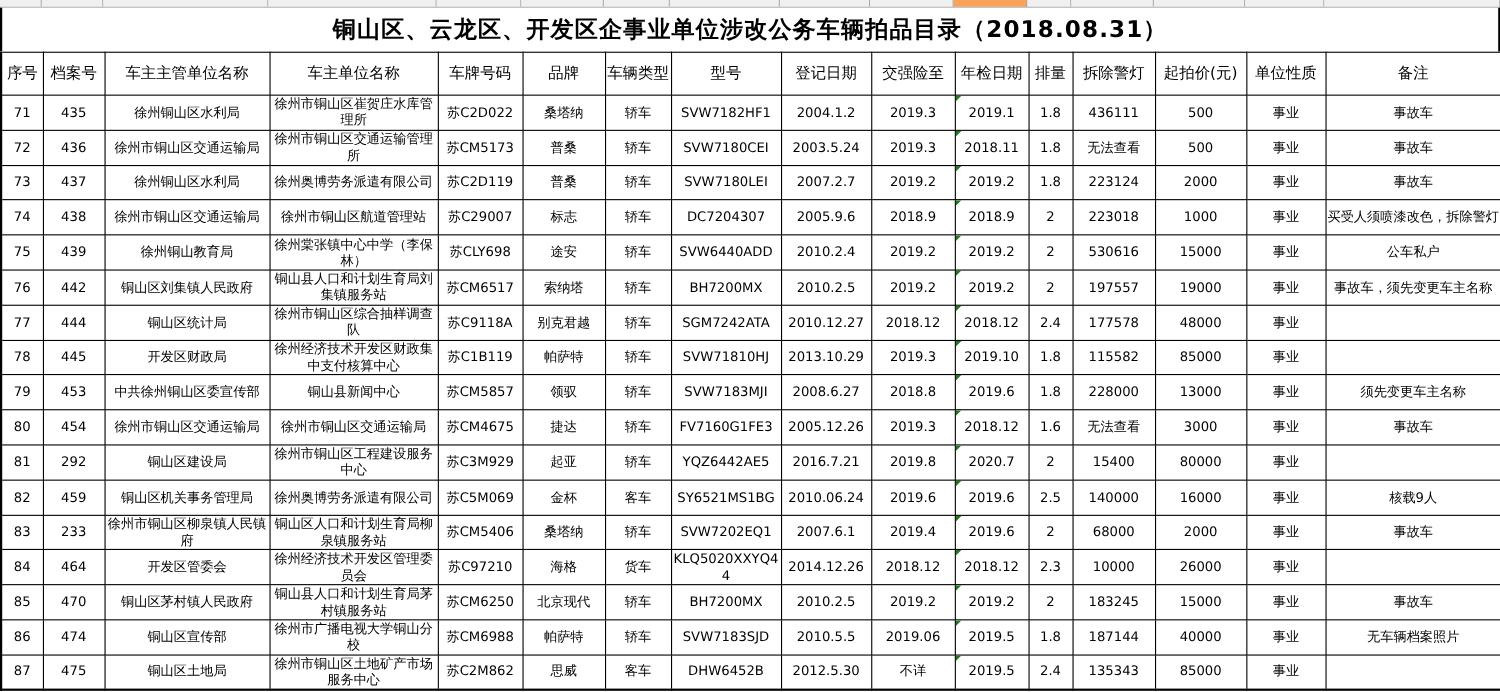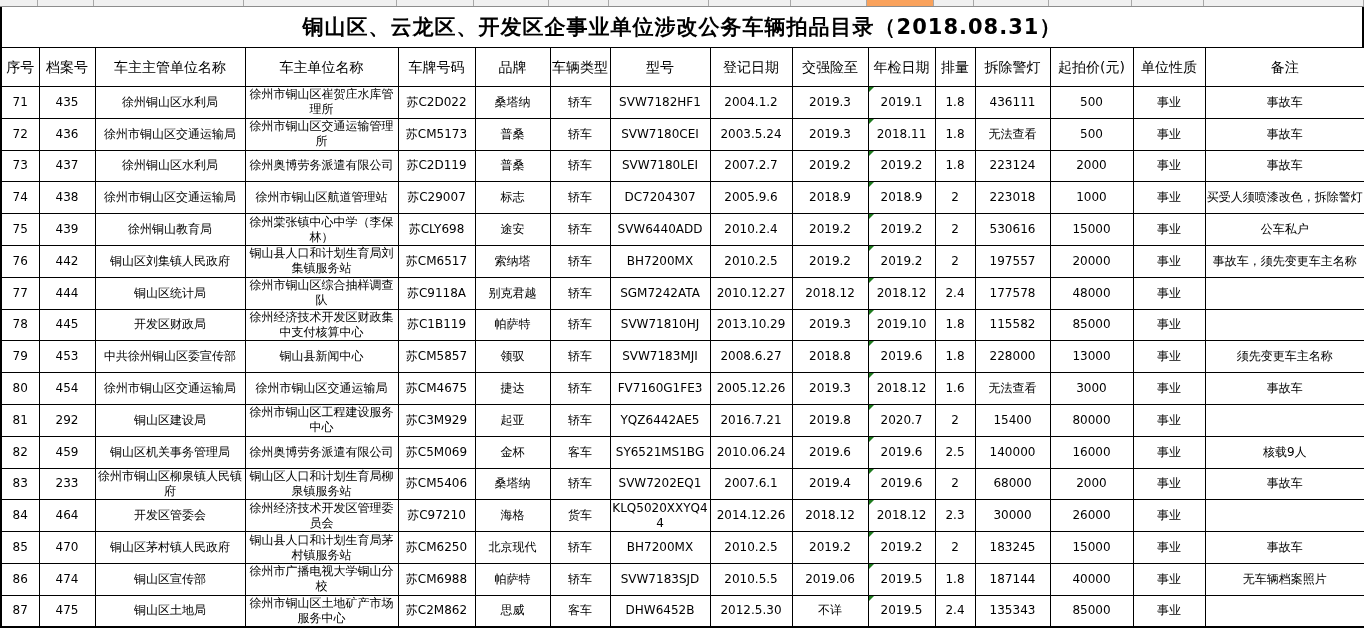--- a/index.html
+++ b/index.html
@@ -216,21 +216,21 @@
           <td>铜山县人口和计划生育局刘集镇服务站</td>
           <td>苏CM6517</td>
           <td>索纳塔</td>
           <td>轿车</td>
           <td>BH7200MX</td>
           <td class="num">2010.2.5</td>
           <td class="num">2019.2</td>
           <td class="num">2019.2<span class="flag" style="border-top-color: rgb(30, 123, 30);"></span></td>
           <td class="num">2</td>
           <td class="num">197557</td>
-          <td class="num">20000</td>
+          <td class="num">19000</td>
           <td>事业</td>
           <td>事故车，须先变更车主名称</td>
         </tr>
         <tr class="data-row">
           <td class="num">77</td>
           <td class="num">444</td>
           <td>铜山区统计局</td>
           <td>徐州市铜山区综合抽样调查队</td>
           <td>苏C9118A</td>
           <td>别克君越</td>
@@ -359,21 +359,21 @@
           <td>开发区管委会</td>
           <td>徐州经济技术开发区管理委员会</td>
           <td>苏C97210</td>
           <td>海格</td>
           <td>货车</td>
           <td>KLQ5020XXYQ44</td>
           <td class="num">2014.12.26</td>
           <td class="num">2018.12</td>
           <td class="num">2018.12<span class="flag" style="border-top-color: rgb(30, 123, 30);"></span></td>
           <td class="num">2.3</td>
-          <td class="num">30000</td>
+          <td class="num">10000</td>
           <td class="num">26000</td>
           <td>事业</td>
           <td></td>
         </tr>
         <tr class="data-row">
           <td class="num">85</td>
           <td class="num">470</td>
           <td>铜山区茅村镇人民政府</td>
           <td>铜山县人口和计划生育局茅村镇服务站</td>
           <td>苏CM6250</td>

